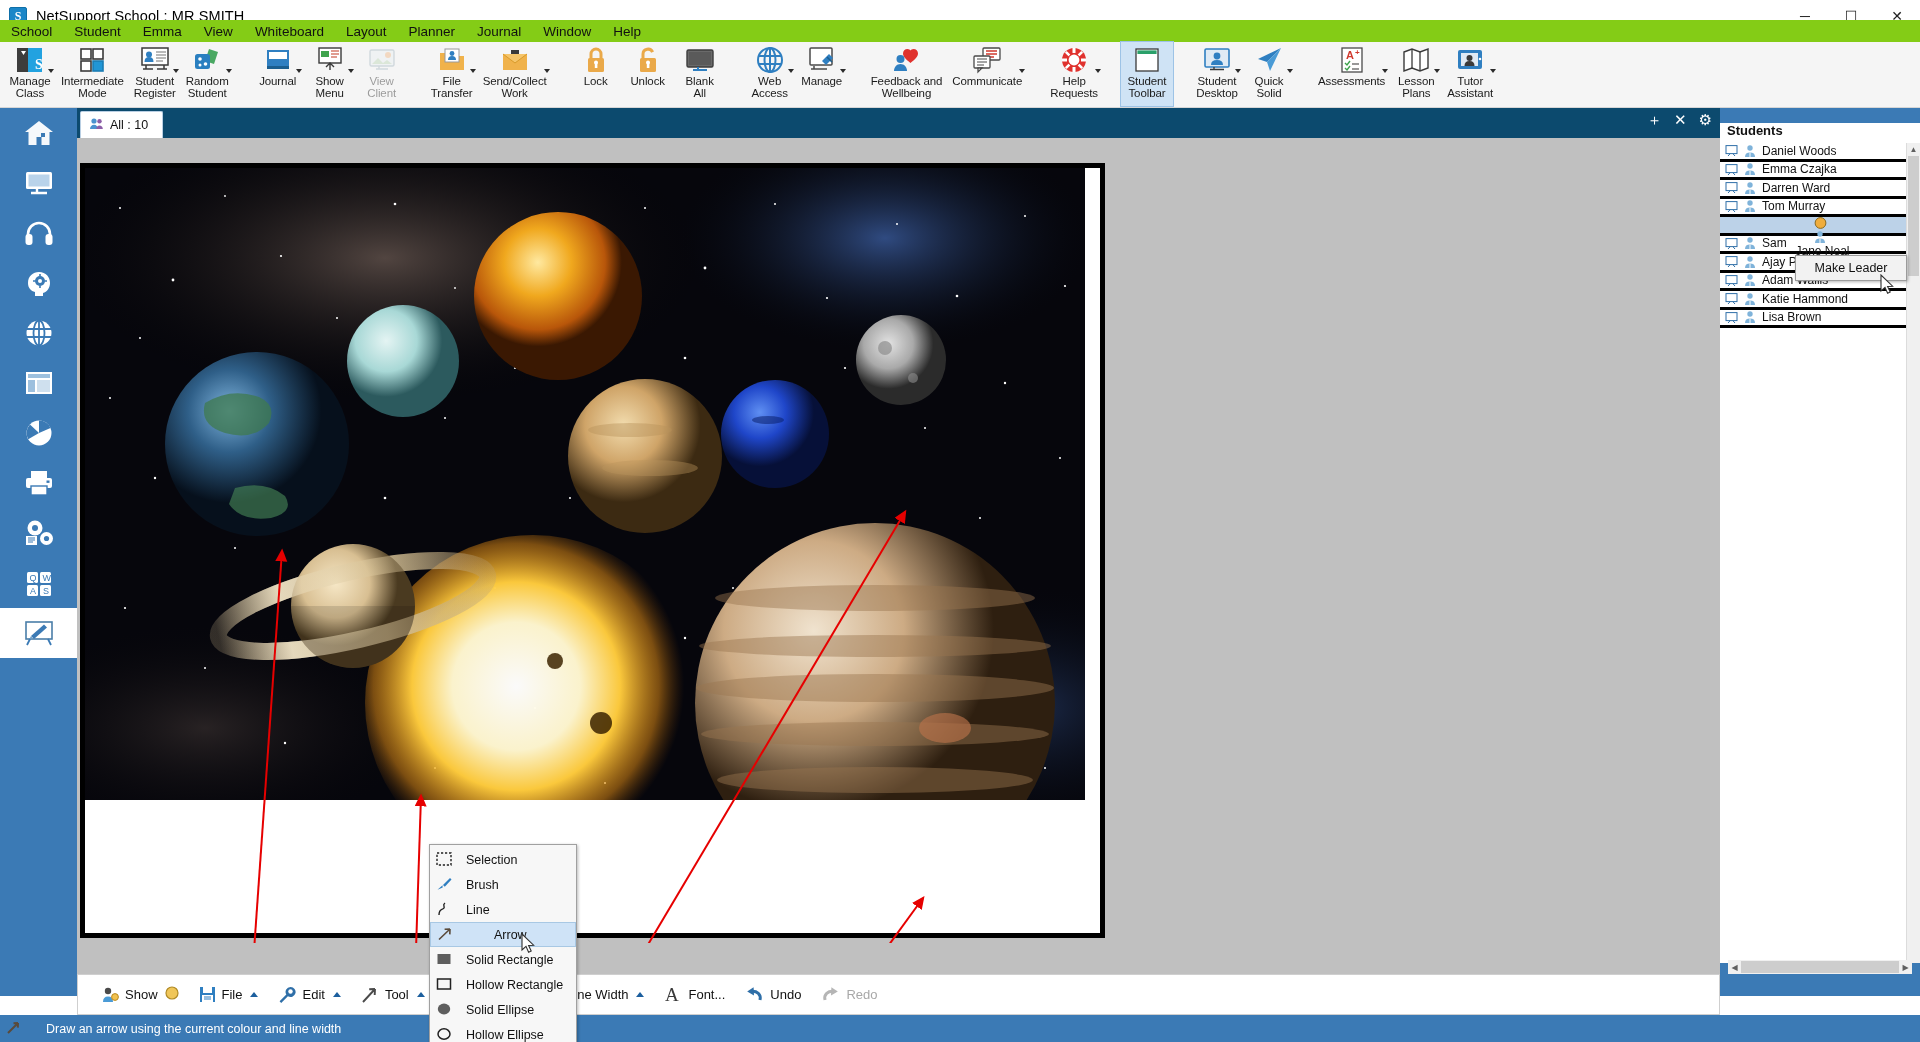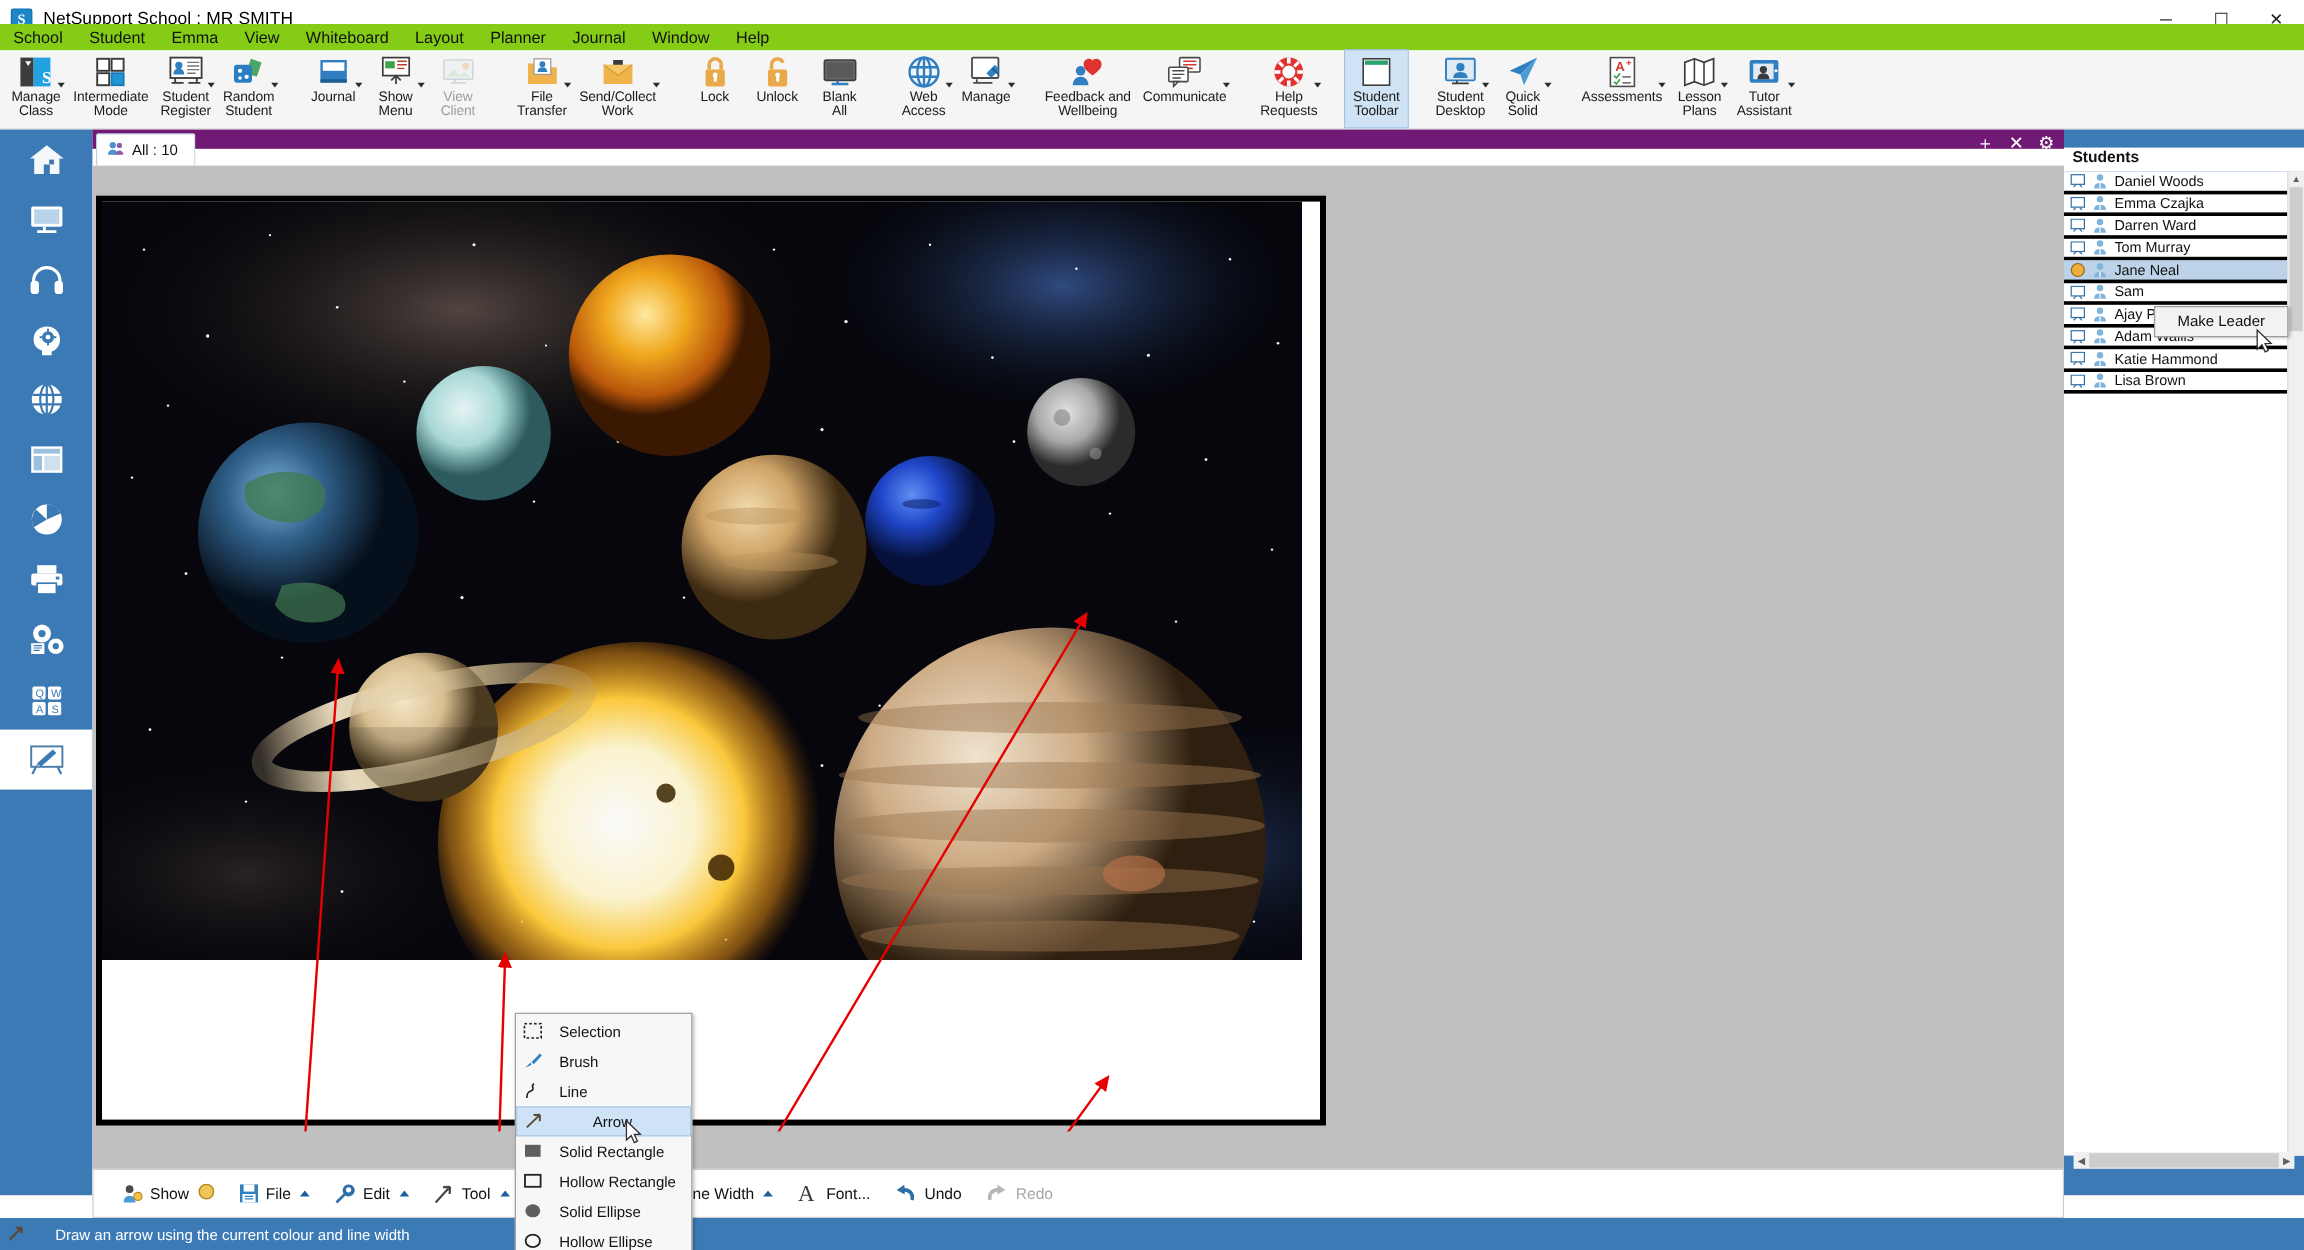--- a/index.html
+++ b/index.html
@@ -72,22 +72,22 @@
   }
   .ls-item {
     width:77px; height:50px; display:flex; align-items:center; justify-content:center;
     cursor:default;
   }
   .ls-item.active { background:#ffffff; }
   .ls-item svg { display:block; }
 
   
   .tabstrip {
-    position:absolute; left:77px; top:108px; width:1643px; height:16px;
-    background:#701a75;
+    position:absolute; left:77px; top:108px; width:1643px; height:30px;
+    background:#0c4a6e;
   }
   .tab {
     position:absolute; left:3px; top:3px; height:27px;
     background:#ffffff; border:1px solid #b9cfe3; border-bottom:none;
     display:flex; align-items:center; padding:0 14px 0 8px; font-size:12.5px; color:#111;
     border-radius:2px 2px 0 0;
   }
   .tabstrip .strip-btns { position:absolute; right:8px; top:4px; display:flex; gap:12px; }
   .strip-btn { color:#fff; font-size:15px; line-height:16px; cursor:default; }
 
@@ -143,21 +143,21 @@
   .rp-header {
     position:absolute; left:0; top:15px; width:216px; height:20px;
     font-size:13px; font-weight:bold; color:#111; padding-left:7px;
     background:#ffffff;
   }
   .rp-list { position:absolute; left:0; top:35px; width:200px; height:820px; background:#fff; }
   .rp-row {
     height:18.5px; display:flex; align-items:center; font-size:12px; color:#111;
     padding-left:5px; border-bottom:3px solid #000000;
   }
-  .rp-row.sel { background:#bcd2e8; }
+  .rp-row.sel { background:#bcd2e8;flex-direction:column; }
   .rp-chk { width:13px; height:11px; margin-right:5px; flex:0 0 13px; }
   .rp-av  { width:14px; height:14px; margin-right:5px; flex:0 0 14px; }
   .rp-scroll-v {
     position:absolute; right:0; top:35px; width:14px; height:820px; background:#f0f0f0;
     border-left:1px solid #dcdcdc;
   }
   .sb-arrow { color:#606060; font-size:8px; text-align:center; line-height:13px; }
   .sb-thumb { background:#cdcdcd; }
 
   

